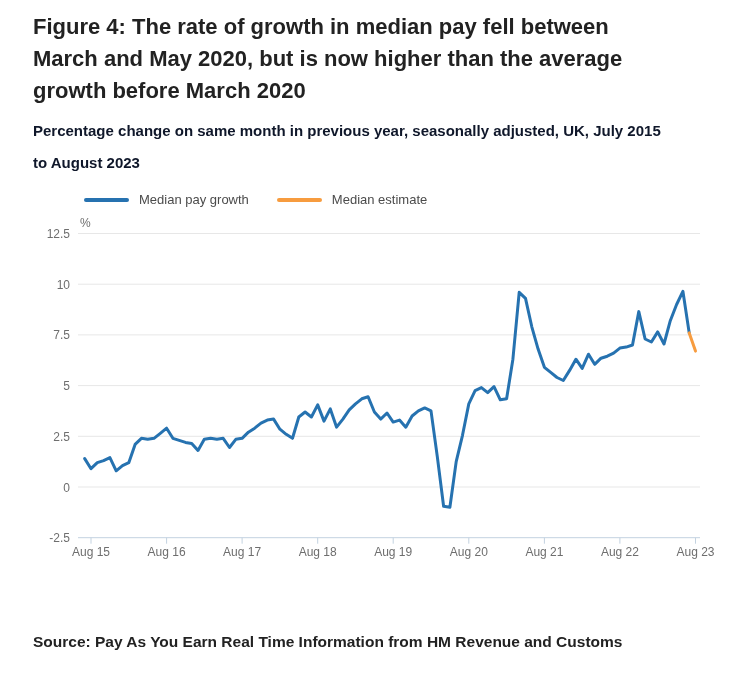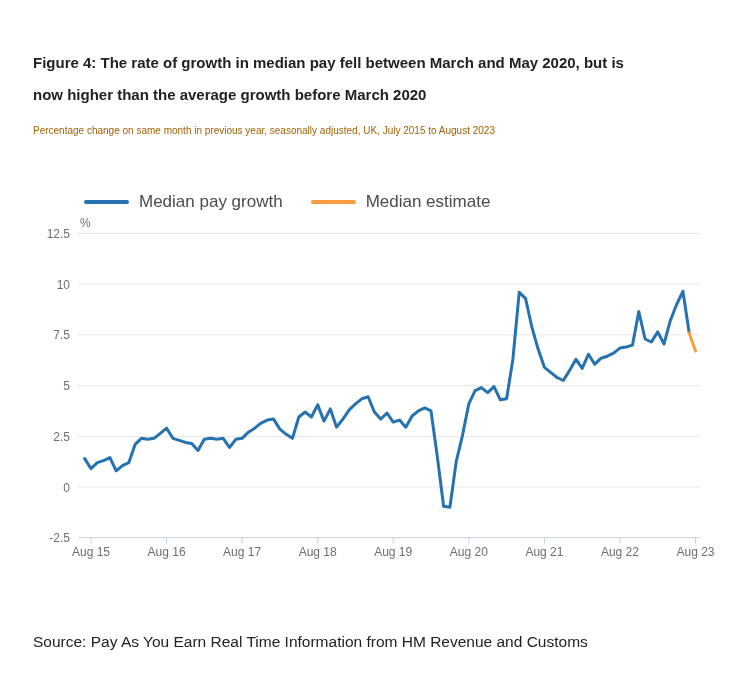--- a/index.html
+++ b/index.html
@@ -1,25 +1,25 @@
 <!DOCTYPE html>
 <html><head>
 <meta charset="utf-8">
 <style>
   html,body{margin:0;padding:0;background:#ffffff;}
   body{width:738px;height:681px;position:relative;font-family:"Liberation Sans",sans-serif;overflow:hidden;}
-  .page-title{position:absolute;left:33px;top:11px;width:608px;font-size:15px;line-height:32px;font-weight:700;color:#222222;margin-top:36px;}
-  .chart-subtitle{position:absolute;left:33px;top:115px;width:630px;font-size:10px;line-height:32px;font-weight:400;color:#a16207;}
+  .page-title{position:absolute;left:33px;top:11px;width:608px;font-size:22px;line-height:32px;font-weight:700;color:#222222;}
+  .chart-subtitle{position:absolute;left:33px;top:115px;width:630px;font-size:15px;line-height:32px;font-weight:700;color:#0f172a;}
   .chart-wrap{position:absolute;left:0;top:186px;width:738px;height:390px;}
   .legend{position:absolute;left:84px;top:6px;display:flex;align-items:center;gap:28px;}
   .legend-item{display:flex;align-items:center;gap:10px;cursor:pointer;}
   .legend-swatch{width:45px;height:4px;border-radius:2px;background:#999;}
-  .legend-label{font-size:17px;color:#4b4b4b;}
+  .legend-label{font-size:13px;color:#4b4b4b;}
   .plot-svg{position:absolute;left:0;top:0;}
-  .source-note{position:absolute;left:33px;top:626px;width:600px;font-size:15.5px;line-height:32px;font-weight:400;color:#222222;}
+  .source-note{position:absolute;left:33px;top:626px;width:600px;font-size:15.5px;line-height:32px;font-weight:700;color:#222222;}
 </style>
 </head>
 <body>
 
 <div class="page-title">Figure 4: The rate of growth in median pay fell between March and May 2020, but is now higher than the average growth before March 2020</div>
 
 <div class="chart-subtitle">Percentage change on same month in previous year, seasonally adjusted, UK, July 2015 to August 2023</div>
 
 <div class="chart-wrap">
   <div class="legend">

